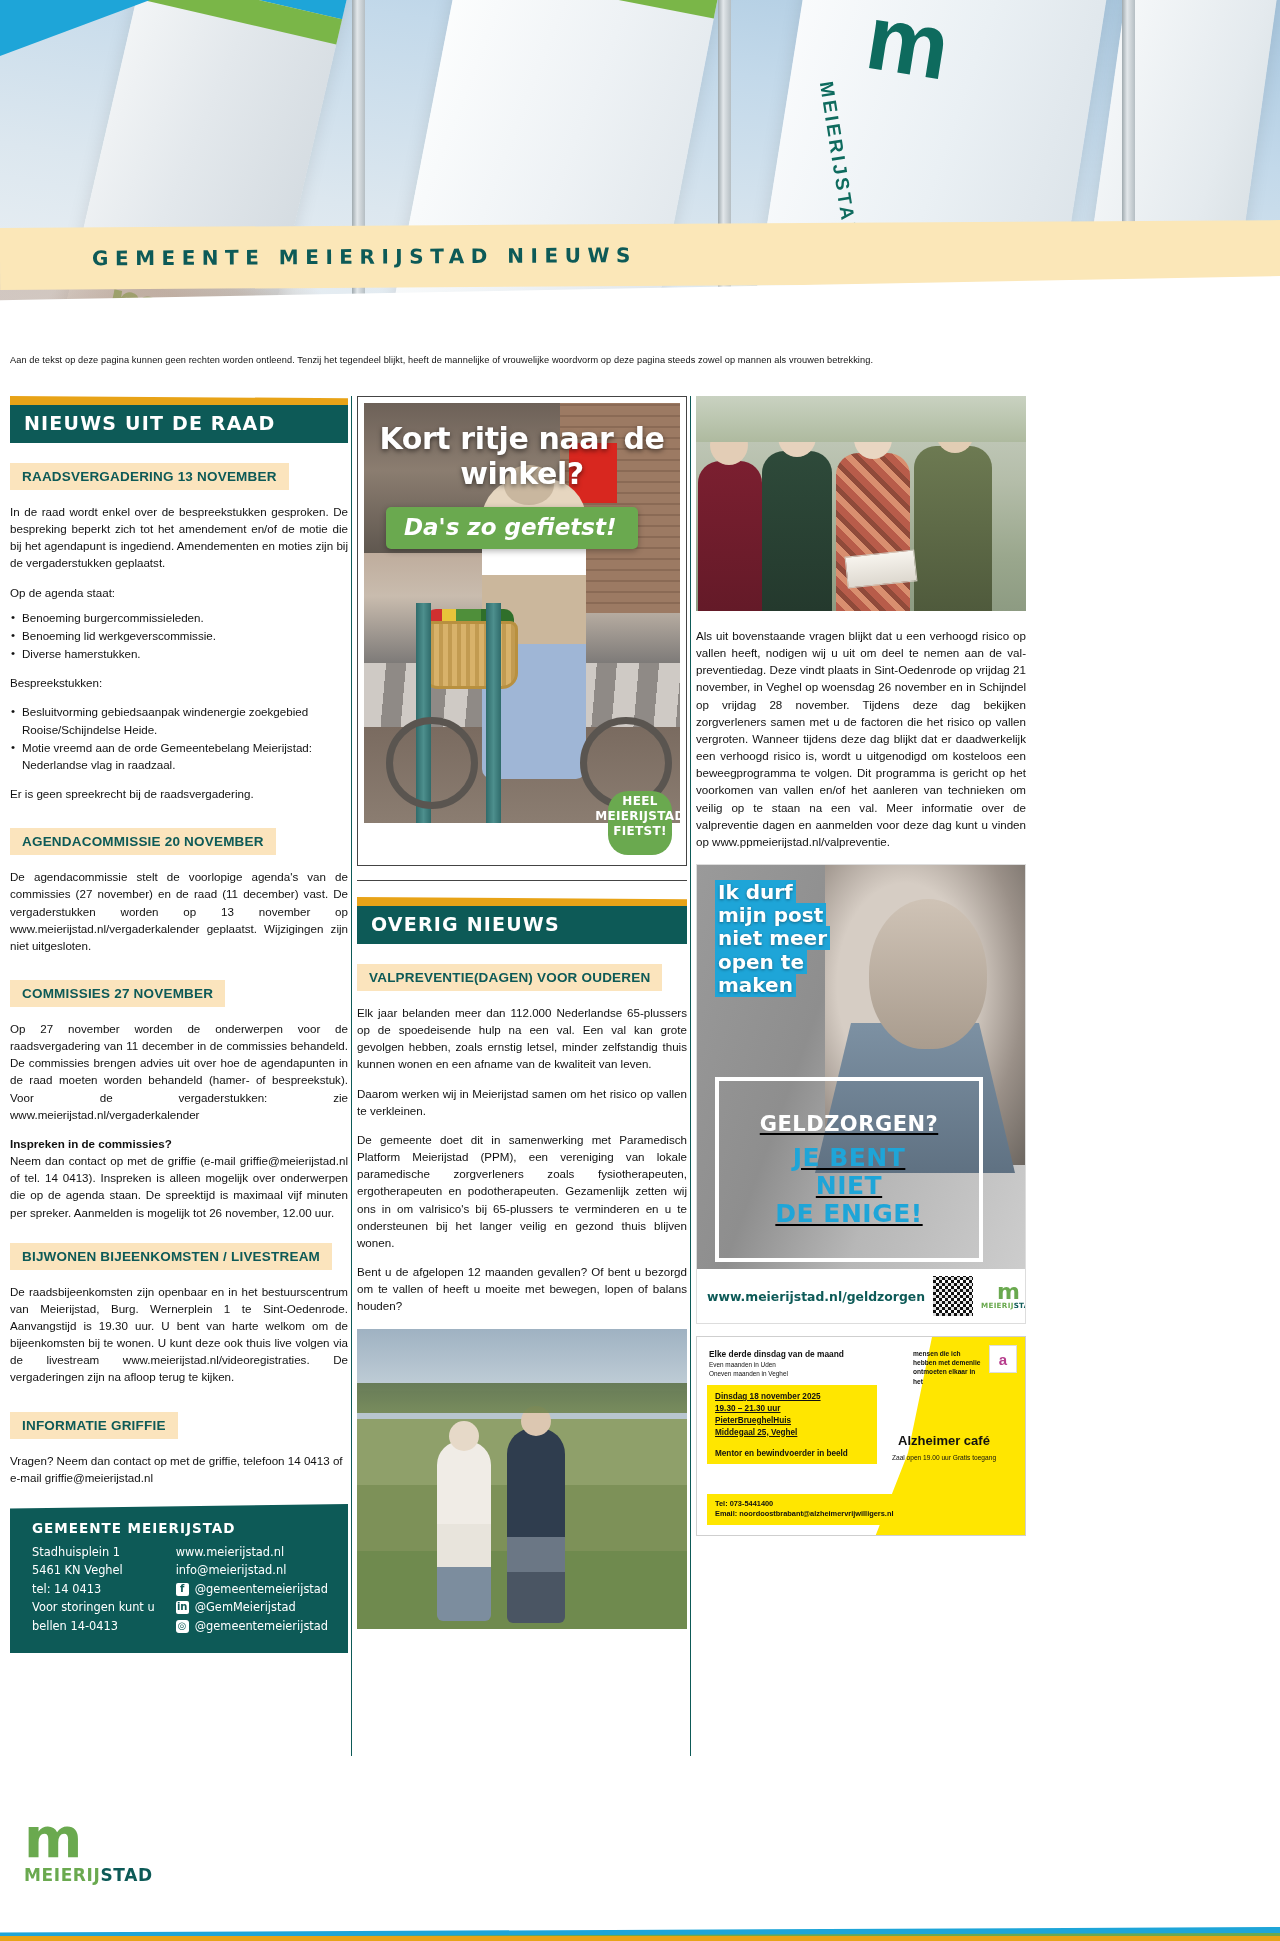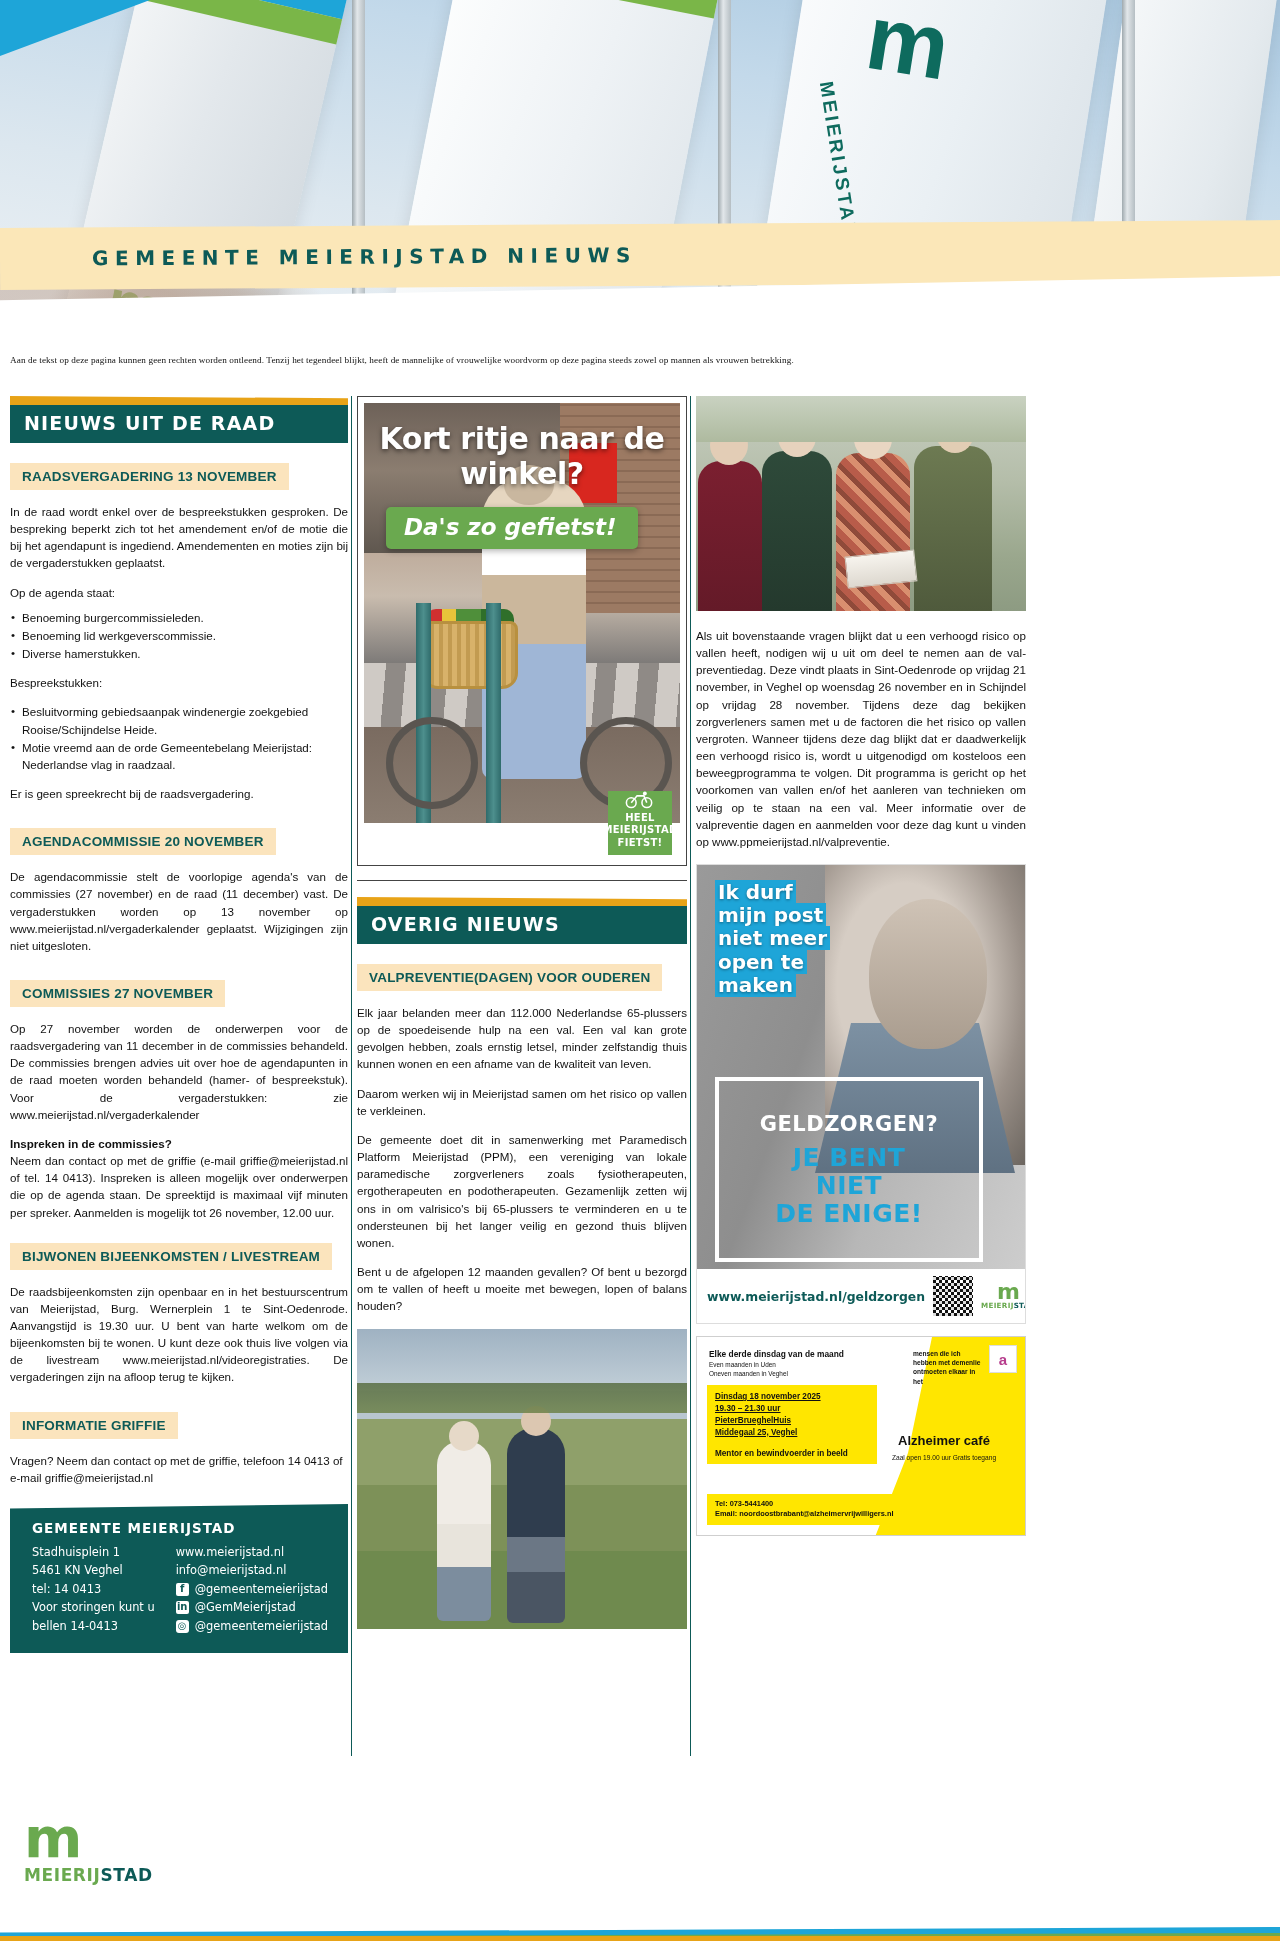--- a/index.html
+++ b/index.html
@@ -79,21 +79,21 @@
   .hero-band-text {
     margin-left: 92px;
     color:#0d5a57; font-weight:800; font-size:20px; letter-spacing:6.5px;
     font-family:"DejaVu Sans", sans-serif;
   }
 
   
   .disclaimer {
     position:absolute; left:10px; top:355px; width:1260px;
     font-size:9.2px; color:#111; letter-spacing:.1px;
-    font-family:Liberation Serif, serif;
+    font-family:Liberation Sans, sans-serif;
     white-space: nowrap;
   }
 
   
   .col { position:absolute; top:396px; }
   .col-left  { left:10px;  width:338px; }
   .col-mid   { left:357px; width:330px; }
   .col-right { left:696px; width:330px; }
 
   .vrule {
@@ -226,23 +226,23 @@
   }
   .bike-ribbon {
     position:absolute; left:22px; top:104px;
     background:#6aa94f; color:#fff; font-style:italic; font-weight:800;
     font-size:23px; padding:7px 22px 9px 18px; border-radius:5px;
     box-shadow:0 2px 6px rgba(0,0,0,.3);
     font-family:"DejaVu Sans", sans-serif;
   }
   .bike-badge {
     position:absolute; right:14px; bottom:10px; width:64px; height:64px;
-    background:#6aa94f; border-radius:0; color:#fff;
+    background:#6aa94f; border-radius:20px; color:#fff;
     display:flex; flex-direction:column; align-items:center; justify-content:flex-end;
-    padding-bottom:6px; font-size:10px; font-weight:800; line-height:1.25;
+    padding-bottom:16px; font-size:12px; font-weight:800; line-height:1.25;
     text-align:center; letter-spacing:.3px;
     font-family:"DejaVu Sans", sans-serif;
   }
   .bike-badge .bb-icon { margin-bottom:3px; }
   .bike-hr { border:0; border-top:1.5px solid #444; margin:14px 0 16px 0; }
 
   
   .photo-seniors {
     width:330px; height:215px; position:relative; overflow:hidden;
     background: linear-gradient(180deg,#c8cfc2 0%, #b4bda9 40%, #9aa78d 75%, #8d9b82 100%);
@@ -279,20 +279,21 @@
     color:#fff; font-size:20px; font-weight:800; line-height:1.16;
     font-family:"DejaVu Sans", sans-serif;
     text-shadow:0 1px 3px rgba(0,0,0,.4);
   }
   .geld-quote .hl { background:#1ea5d8; padding:0 3px; }
   .geld-panel {
     position:absolute; left:18px; top:212px; width:268px; height:185px;
     border:4px solid #fff; background:transparent;
     display:flex; flex-direction:column; align-items:center; justify-content:center;
     text-align:center;
+    text-decoration:underline;
   }
   .geld-t1 { color:#fff; font-size:21px; font-weight:800; letter-spacing:.5px; margin-bottom:8px;
              font-family:"DejaVu Sans", sans-serif; }
   .geld-t2 { color:#1ea5d8; font-size:25px; font-weight:900; line-height:1.12; letter-spacing:.5px;
              font-family:"DejaVu Sans", sans-serif; }
   .geld-footer {
     position:absolute; left:0; bottom:0; width:100%; height:54px; background:#fff;
     display:flex; align-items:center; padding:0 10px; gap:8px;
   }
   .geld-url { color:#0d5a57; font-size:12.4px; font-weight:800; flex:1;

